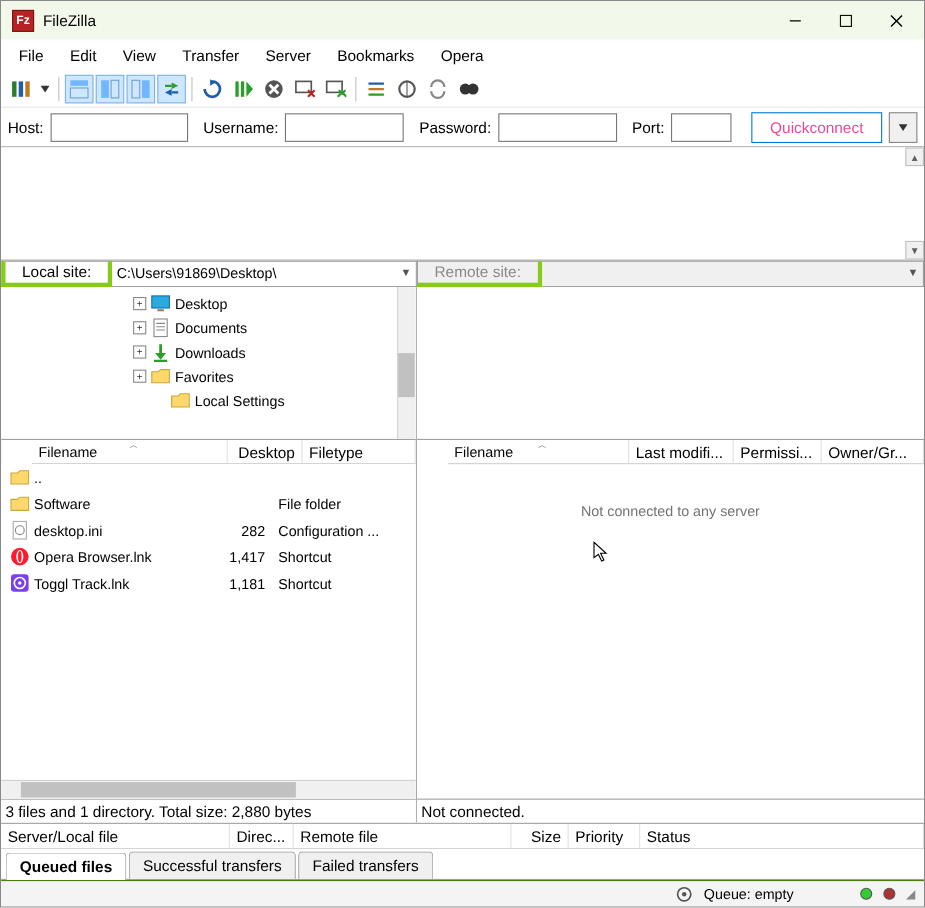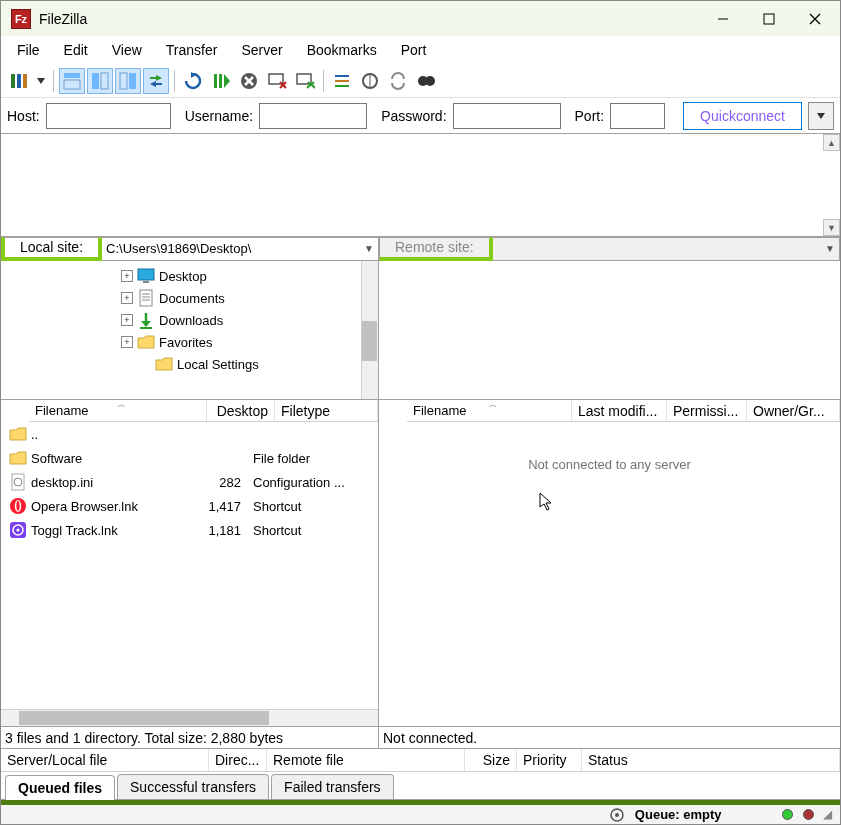--- a/index.html
+++ b/index.html
@@ -10,21 +10,21 @@
   .winbtn { width:46px; height:30px; display:flex; align-items:center; justify-content:center; }
   .menubar { height:28px; display:flex; align-items:center; padding:0 4px; gap:0; background:#fff; }
   .menubar span { padding:4px 12px; font-size:14px; }
   .toolbar { height:34px; display:flex; align-items:center; padding:2px 4px; background:#fff; border-bottom:1px solid #e0e0e0;}
   .tbtn { width:26px; height:26px; display:flex; align-items:center; justify-content:center; margin:0 1px; border:1px solid transparent; }
   .tgroup-sel { background:#cfe6ff; border:1px solid #7eb4ea !important; }
   .tsep { width:1px; height:22px; background:#c0c0c0; margin:0 4px; }
   .quickbar { height:36px; display:flex; align-items:center; padding:2px 6px; gap:6px; border-bottom:1px solid #a0a0a0; background:#fff;}
   .quickbar label { font-size:14px; }
   .quickbar input { height:26px; border:1px solid #767676; padding:2px 4px; font-size:14px; }
-  .qc-btn { height:28px; border:1px solid #0078d7; background:#fff; color:#8b5cf6; padding:2px 16px; font-size:14px; }
+  .qc-btn { height:28px; border:1px solid #0078d7; background:#fff; color:#ec4899; padding:2px 16px; font-size:14px; }
   .drop-btn { width:26px; height:28px; border:1px solid #888; background:#f0f0f0; display:flex; align-items:center; justify-content:center; }
   .logpane { height:103px; background:#fff; position:relative; border-bottom:1px solid #a0a0a0;}
   .logpane .sb-up, .logpane .sb-dn { position:absolute; right:0; width:17px; height:17px; background:#f0f0f0; border:1px solid #c0c0c0; display:flex; align-items:center; justify-content:center; font-size:9px; color:#606060;}
   .logpane .sb-up { top:0; }
   .logpane .sb-dn { bottom:0; }
   .sites-row { display:flex; height:24px; }
   .site-cell { display:flex; align-items:center; border-bottom:1px solid #a0a0a0; }
   .site-label { padding:2px 15px; height:24px; display:flex; align-items:center; border:4px solid #84cc16; border-top:1px solid #a0a0a0; font-size:14px;}
   .site-combo { flex:1; height:24px; border:1px solid #a0a0a0; border-left:none; display:flex; align-items:center; padding:0 4px; font-size:13px; background:#fff; position:relative;}
   .site-combo .chev { position:absolute; right:4px; font-size:10px; color:#555;}
@@ -49,21 +49,21 @@
   .list-hscroll .hthumb { position:absolute; left:18px; top:1px; height:14px; width:250px; background:#c1c1c1;}
   .statusline { height:22px; border-top:1px solid #a0a0a0; padding:2px 4px; font-size:14px; display:flex; align-items:center; background:#fff;}
   .right-list-large { flex:1; display:flex; flex-direction:column; }
   .remote-msg { flex:1; display:flex; align-items:flex-start; justify-content:center; padding-top:35px; font-size:14px; color:#737373;}
   .cursor { position:absolute; left:160px; top:70px; font-size:18px; pointer-events:none;}
   .queue-header { height:24px; display:flex; border-top:1px solid #a0a0a0; border-bottom:1px solid #d0d0d0; background:#fff;}
   .queue-header .col { border-right:1px solid #e0e0e0; padding:2px 6px; font-size:14px; display:flex; align-items:center;}
   .tabs-row { height:28px; display:flex; align-items:flex-end; padding:0 4px; background:#fff; border-bottom:1px solid #a0a0a0;}
   .qtab { padding:4px 12px; border:1px solid #a0a0a0; border-bottom:none; margin-right:2px; font-size:14px; background:#f0f0f0; border-radius:4px 4px 0 0;}
   .qtab.active { font-weight:bold; background:#fff; position:relative; top:1px;}
-  .statusbar { height:24px; display:flex; align-items:center; justify-content:flex-end; padding:2px 8px; gap:10px; border-top:5px solid #4d7c0f; background:#f4f4f4; font-size:13px;font-weight:bold;}
+  .statusbar { height:24px; display:flex; align-items:center; justify-content:flex-end; padding:2px 8px; gap:10px; border-top:1px solid #4d7c0f; background:#f4f4f4; font-size:13px;}
   .dot { width:11px; height:11px; border-radius:50%; border:1px solid #555;}
   svg { display:block; }
 </style>
 </head>
 <body>
 
 <div class="titlebar">
   <div class="app-icon">Fz</div>
   <div class="title-text">FileZilla</div>
   <div class="winbtn">
@@ -84,21 +84,21 @@
     </div>
 </div>
 
 <div class="menubar">
   <span>File</span>
   <span>Edit</span>
   <span>View</span>
   <span>Transfer</span>
   <span>Server</span>
   <span>Bookmarks</span>
-  <span>Port</span>
+  <span>Opera</span>
 </div>
 
 <div class="toolbar">
   <div class="tbtn">
       <svg width="20" height="20">
         <rect x="2" y="3" width="4" height="14" fill="#2a7d2a"></rect>
         <rect x="8" y="3" width="4" height="14" fill="#1e5fa8"></rect>
         <rect x="14" y="3" width="4" height="14" fill="#c07a20"></rect>
       </svg>
     </div>

